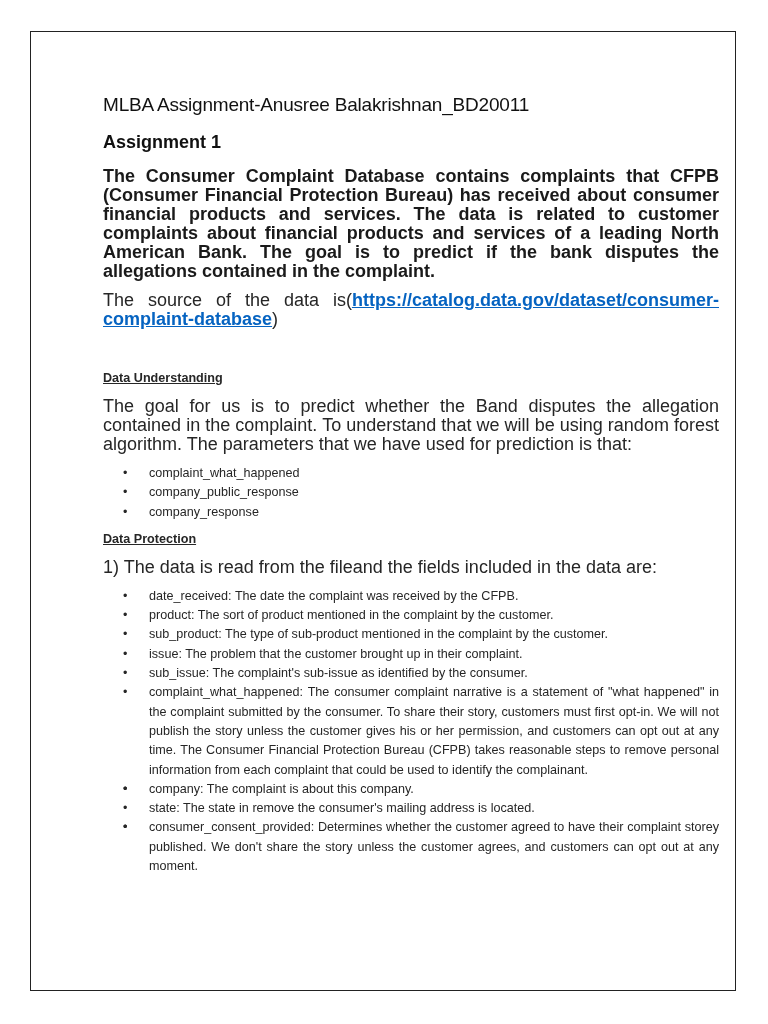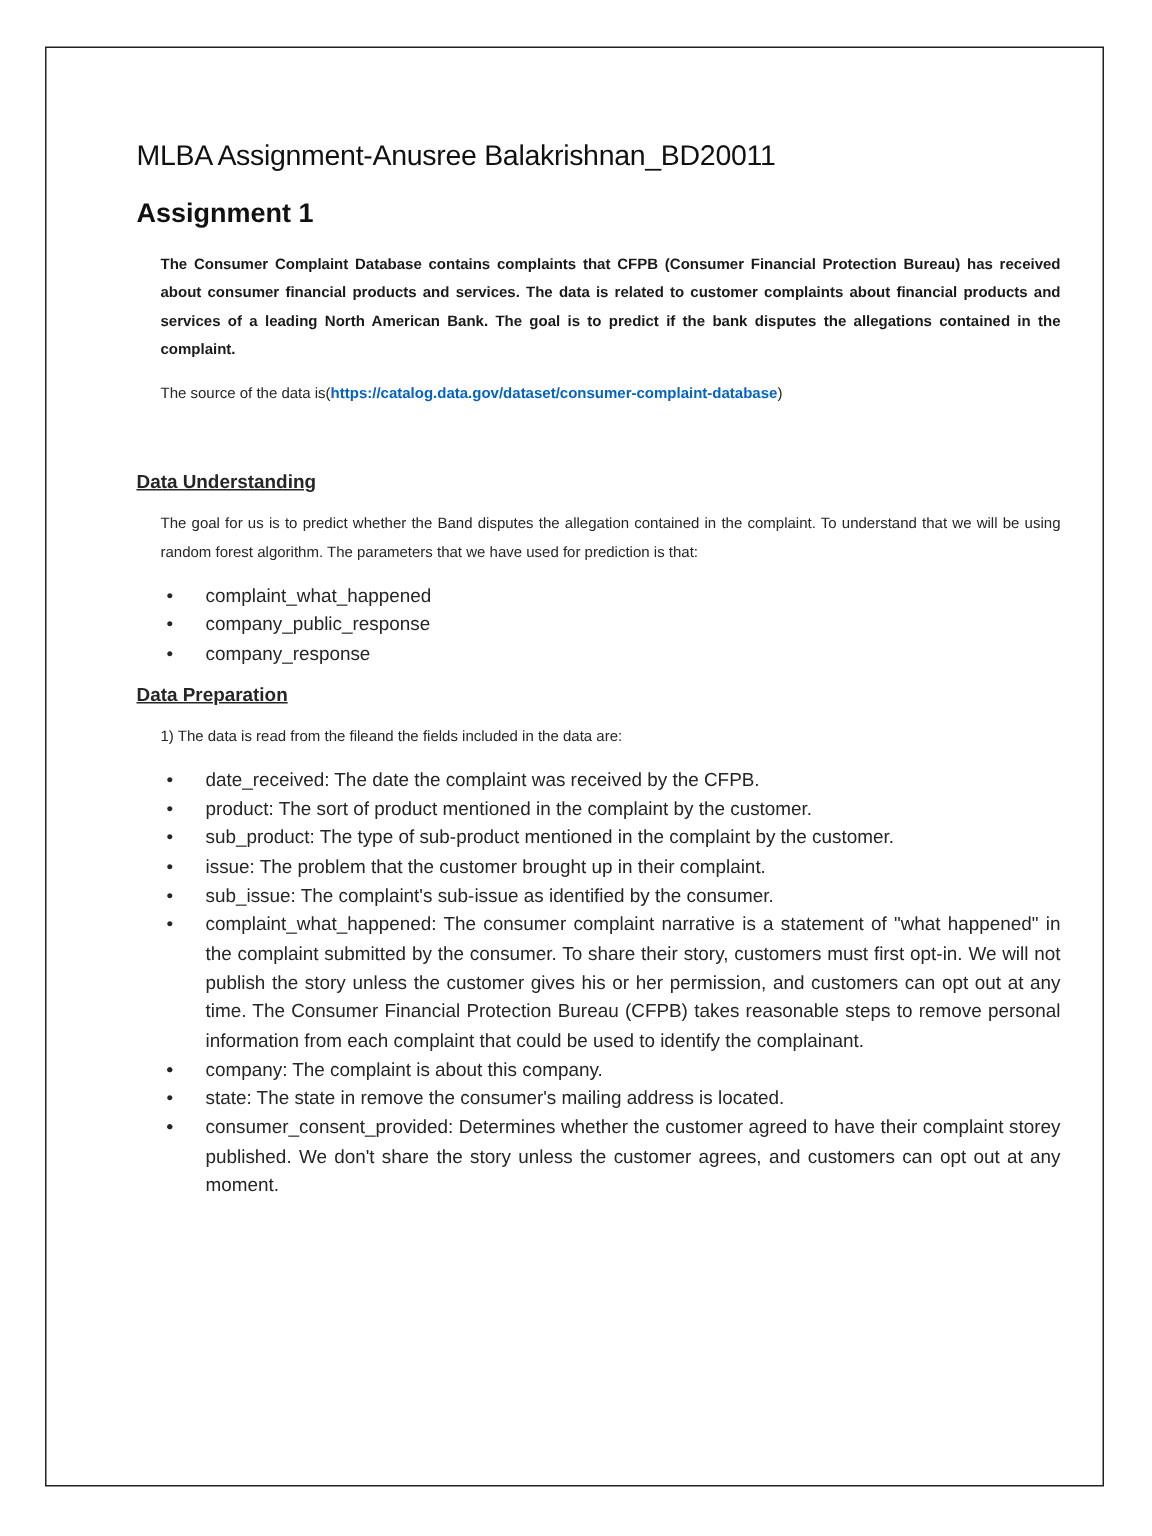--- a/index.html
+++ b/index.html
@@ -7,39 +7,39 @@
     .page {
       position: absolute;
       left: 30px; top: 31px;
       width: 706px; height: 960px;
       border: 1px solid #222;
       box-sizing: border-box;
       background: #fff;
     }
     .content {
       position: absolute;
-      left: 60px; top: 62px;
+      left: 72px; top: 62px;
       width: 616px;
       font-family: "Liberation Sans", sans-serif;
       color: #262626;
     }
     h1 {
       font-size: 19px; font-weight: normal; margin: 0 0 16px 0;
       color: #111; letter-spacing: -0.2px;
     }
     h2 {
       font-size: 18px; font-weight: bold; margin: 0 0 14px 0;
       color: #111;
     }
     p {
-      font-size: 10px; line-height: 19px; margin: 0 0 10px 16px;
+      font-size: 18px; line-height: 19px; margin: 0 0 10px 0;
       text-align: justify;
     }
     p.bold { font-weight: bold; color: #1a1a1a; }
-    a.link { color: #0563c1; font-weight: bold; }
+    a.link { color: #0563c1; text-decoration: underline; font-weight: bold; }
     .section-heading {
       font-size: 12.6px; font-weight: bold; text-decoration: underline;
       margin: 16px 0 12px 0; color: #262626;
     }
     ul {
       margin: 0 0 10px 0; padding: 0;
       list-style: none;
     }
     li {
       position: relative;
@@ -62,21 +62,21 @@
     <p style="margin-bottom:42px;"><span>The source of the data is(</span><a class="link" style="color: rgb(5, 99, 193);">https://catalog.data.gov/dataset/consumer-complaint-database</a><span>)</span></p>
 
     <div class="section-heading">Data Understanding</div>
     <p>The goal for us is to predict whether the Band disputes the allegation contained in the complaint. To understand that we will be using random forest algorithm. The parameters that we have used for prediction is that:</p>
     <ul>
       <li><span class="bullet">•</span><span>complaint_what_happened</span></li>
       <li><span class="bullet">•</span><span>company_public_response</span></li>
       <li><span class="bullet">•</span><span>company_response</span></li>
     </ul>
 
-    <div class="section-heading" style="margin-top:6px;">Data Preparation</div>
+    <div class="section-heading" style="margin-top:6px;">Data Protection</div>
     <p>1) The data is read from the fileand the fields included in the data are:</p>
     <ul>
       <li><span class="bullet">•</span><span>date_received: The date the complaint was received by the CFPB.</span></li>
       <li><span class="bullet">•</span><span>product: The sort of product mentioned in the complaint by the customer.</span></li>
       <li><span class="bullet">•</span><span>sub_product: The type of sub-product mentioned in the complaint by the customer.</span></li>
       <li><span class="bullet">•</span><span>issue: The problem that the customer brought up in their complaint.</span></li>
       <li><span class="bullet">•</span><span>sub_issue: The complaint's sub-issue as identified by the consumer.</span></li>
       <li><span class="bullet">•</span><span>complaint_what_happened: The consumer complaint narrative is a statement of "what happened" in the complaint submitted by the consumer. To share their story, customers must first opt-in. We will not publish the story unless the customer gives his or her permission, and customers can opt out at any time. The Consumer Financial Protection Bureau (CFPB) takes reasonable steps to remove personal information from each complaint that could be used to identify the complainant.</span></li>
       <li><span class="bullet">•</span></li>
       <li><span class="bullet">•</span><span>company: The complaint is about this company.</span></li>

